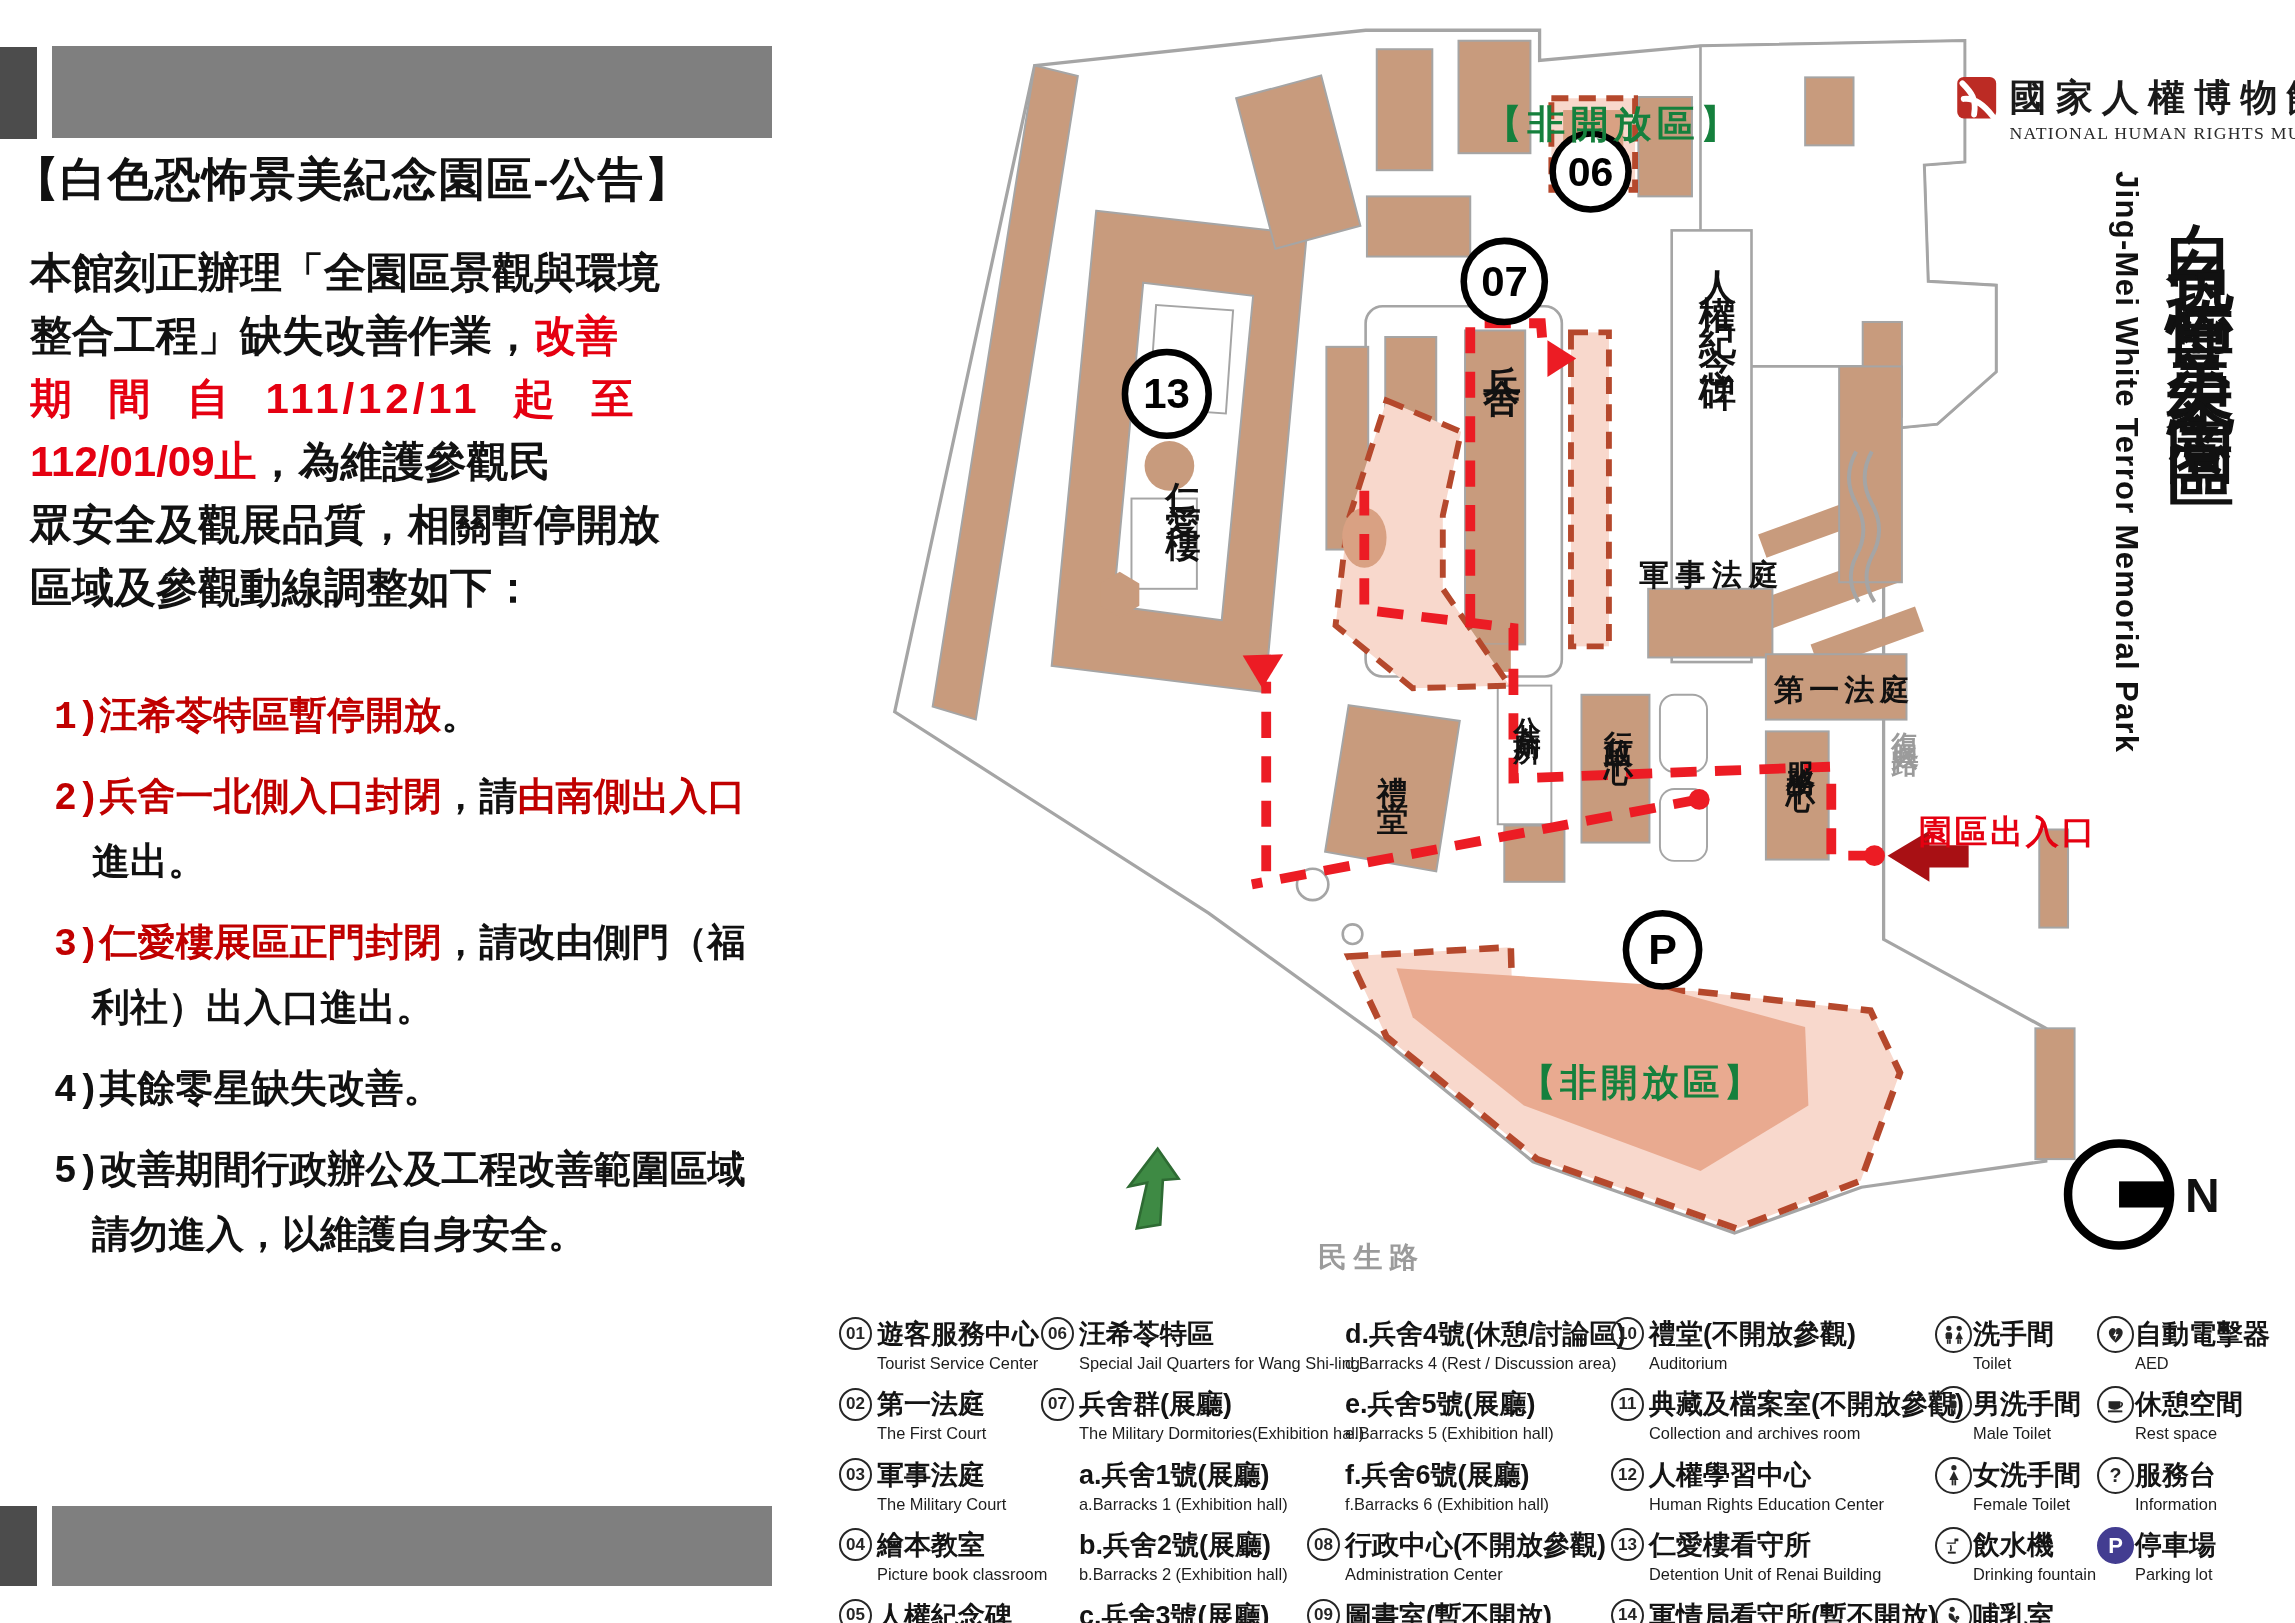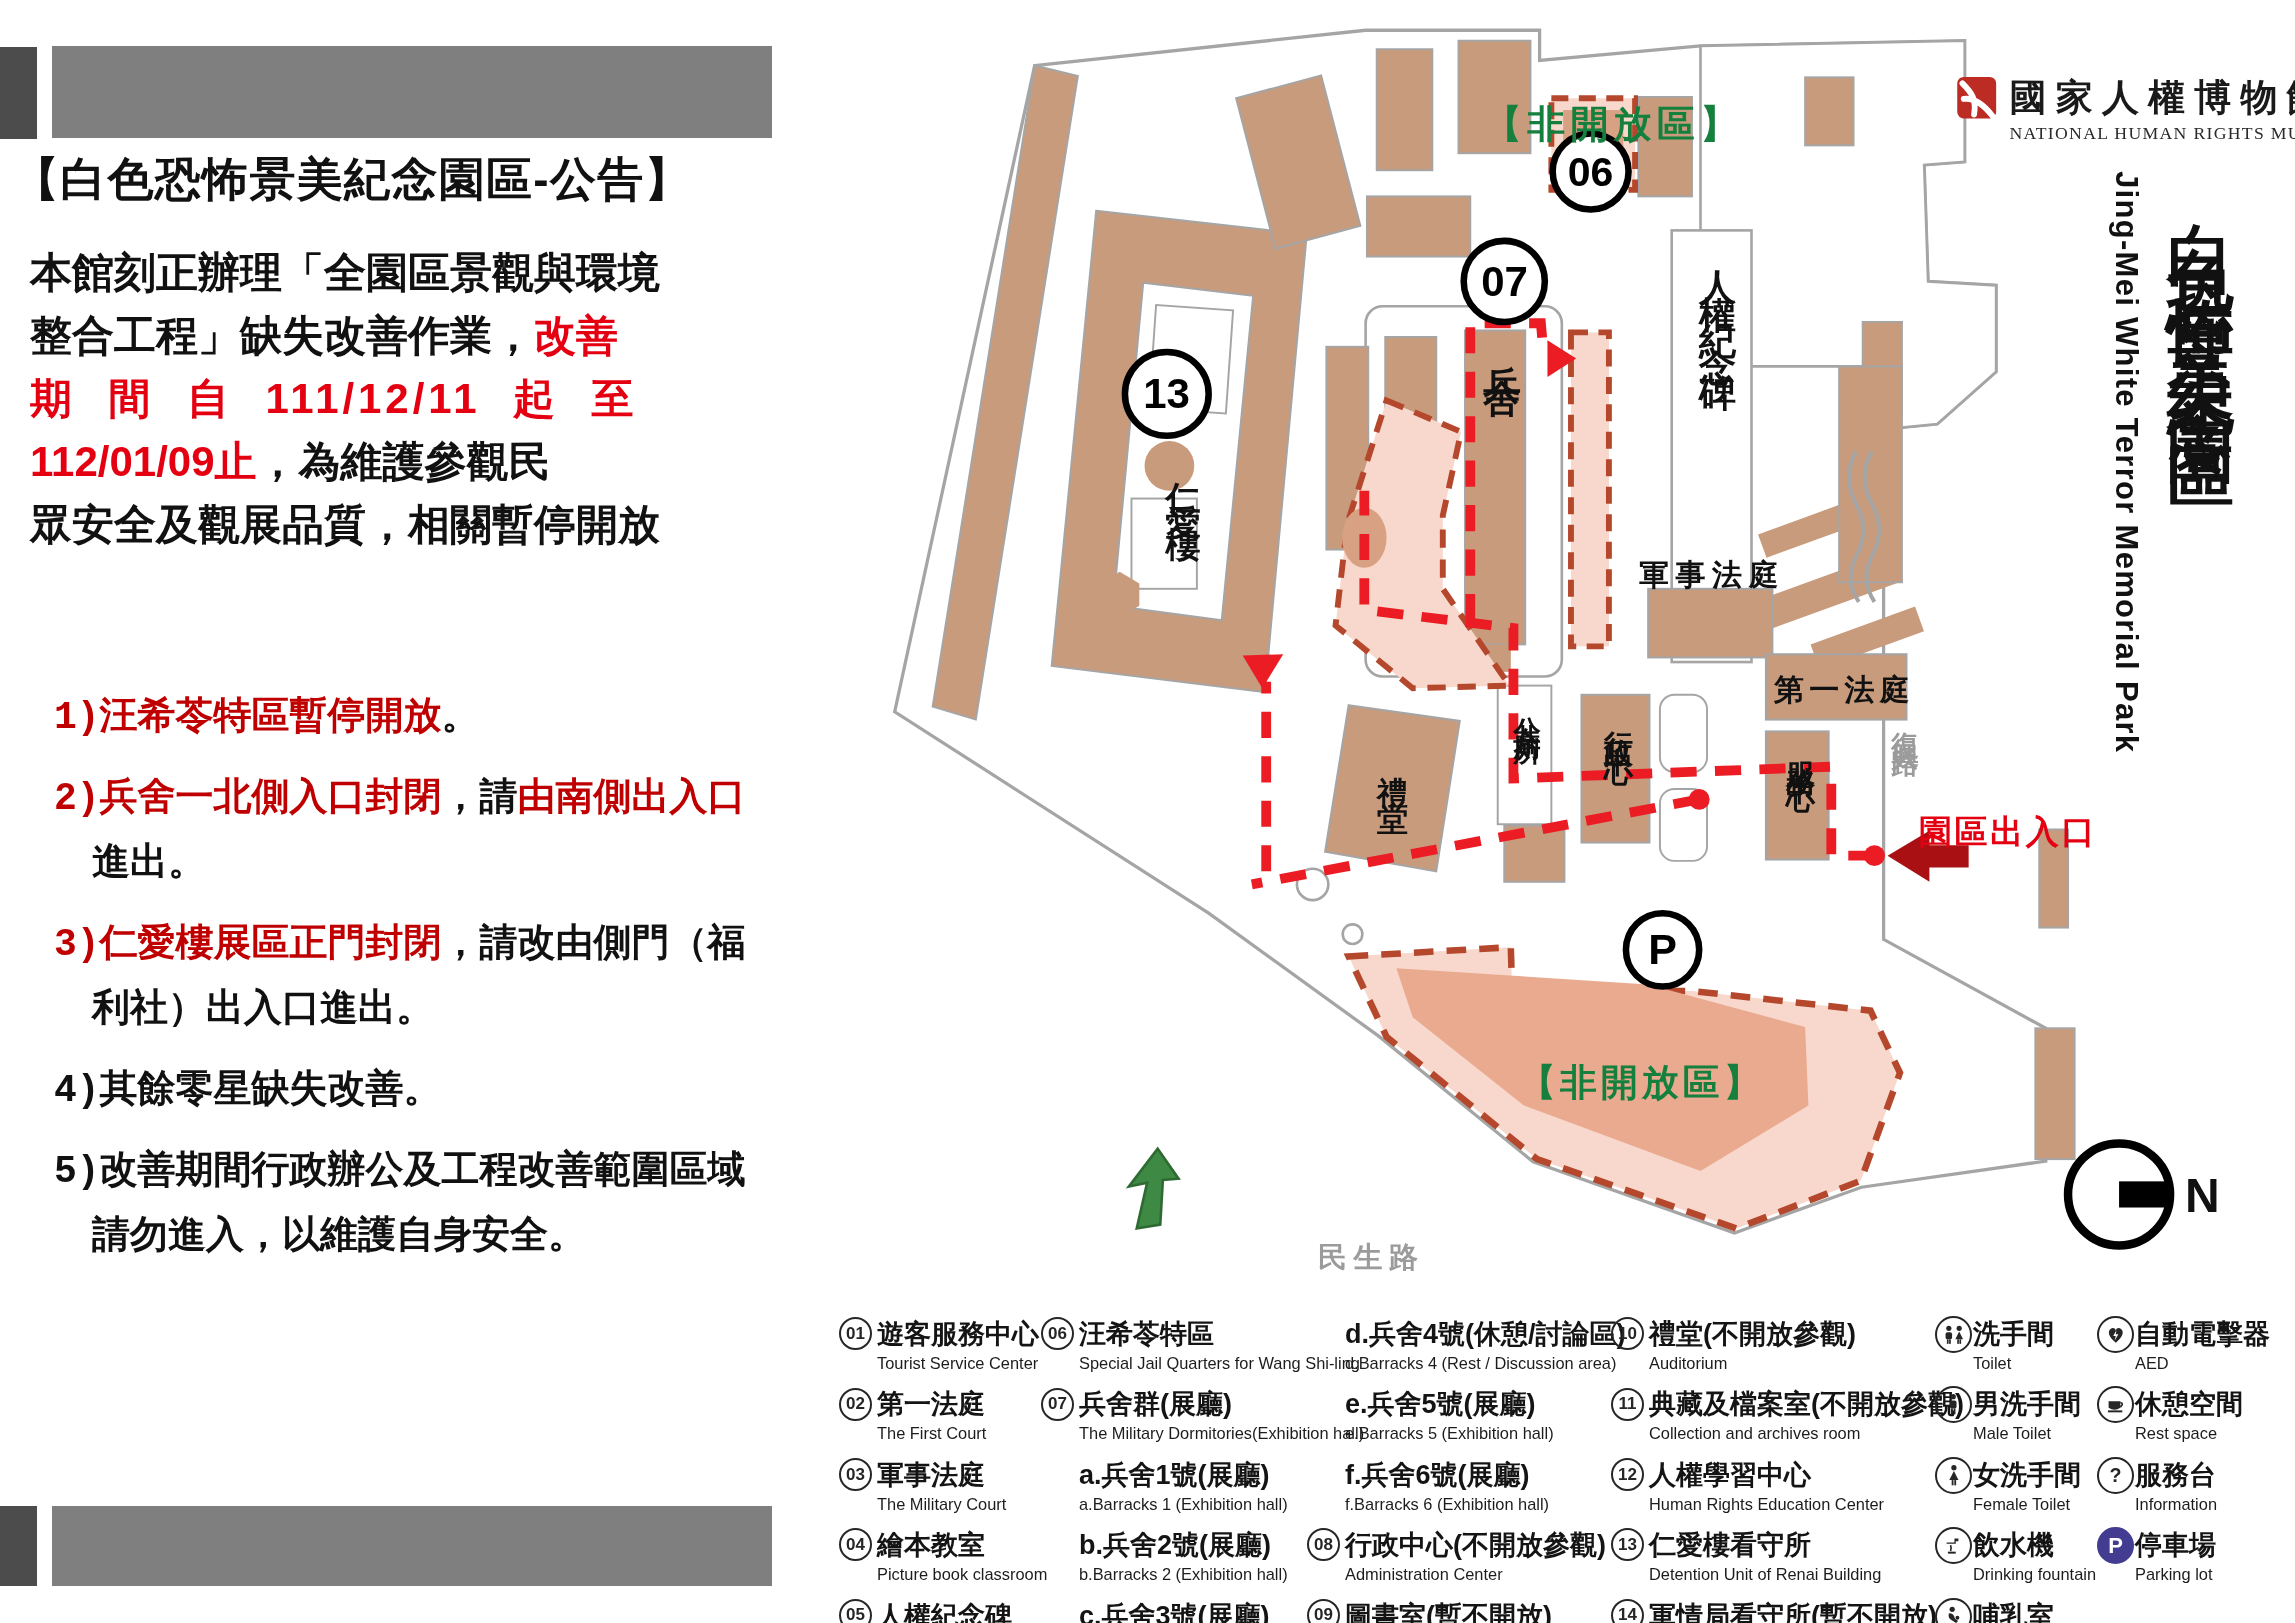--- a/index.html
+++ b/index.html
@@ -50,20 +50,21 @@
   <div class="abs bar-gray" style="left:52px;top:46px;width:720px;height:92px;"></div>
 
   <div class="abs ann-title" style="left:13px;top:149px;">【白色恐怖景美紀念園區-公告】</div>
 
   <div class="abs para" style="left:30px;top:241px;">
     <div><span>本館刻正辦理「全園區景觀與環境</span></div>
     <div><span>整合工程」缺失改善作業，</span><span class="red">改善</span></div>
     <div class="spread red"><span>期 間 自 111/12/11 起 至</span></div>
     <div><span class="red">112/01/09止</span><span>，為維護參觀民</span></div>
     <div><span>眾安全及觀展品質，相關暫停開放</span></div>
+    <div><span>區域及參觀動線調整如下：</span></div>
   </div>
 
   <div class="abs list" style="left:38px;top:669px;">
     <p class="item"><span class="red">1)汪希苓特區暫停開放</span><span>。</span></p>
     <p class="item"><span class="red">2)兵舍一北側入口封閉</span><span>，請</span><span class="red">由南側出入口</span><span>進出。</span></p>
     <p class="item"><span class="red">3)仁愛樓展區正門封閉</span><span>，請改由側門（福利社）出入口進出。</span></p>
     <p class="item"><span>4)其餘零星缺失改善。</span></p>
     <p class="item"><span>5)改善期間行政辦公及工程改善範圍區域請勿進入，以維護自身安全。</span></p>
   </div>
 

